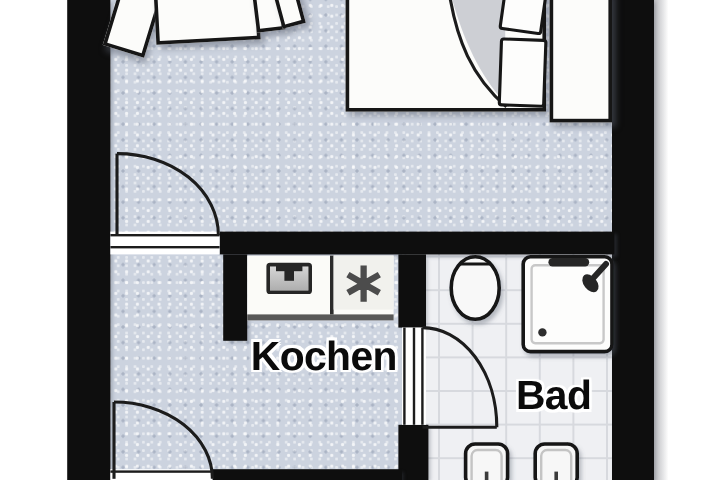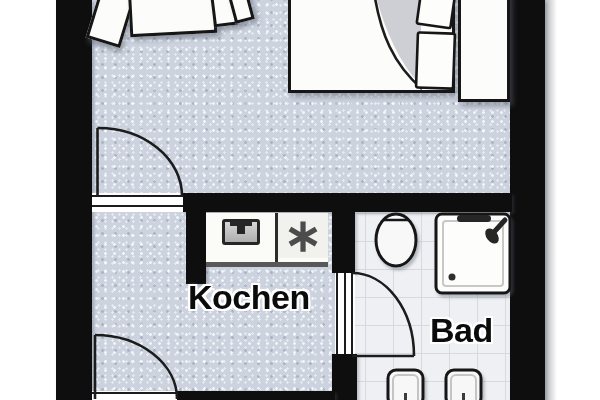--- a/index.html
+++ b/index.html
@@ -161,17 +161,17 @@
       <rect x="393" y="375" width="25" height="30" rx="5" fill="none" stroke="#c4c4c4" stroke-width="2"></rect>
       <path d="M405.5,393 L405.5,401" stroke="#3a3a3a" stroke-width="3"></path>
     </g>
     <g filter="url(#soft)">
       <rect x="446" y="370" width="35" height="36" rx="8" fill="#f7f7f7" stroke="#141414" stroke-width="3"></rect>
       <rect x="451" y="375" width="25" height="30" rx="5" fill="none" stroke="#c4c4c4" stroke-width="2"></rect>
       <path d="M463.5,393 L463.5,401" stroke="#3a3a3a" stroke-width="3"></path>
     </g>
   </svg>
 
-  <div class="room-label" style="left:188px;top:280px;">Kochen</div>
+  <div class="room-label" style="left:209px;top:280px;">Kochen</div>
   <div class="room-label" style="left:430px;top:313px;">Bad</div>
 
   <div class="margin-shade"></div>
 </div>
 
 </body></html>

